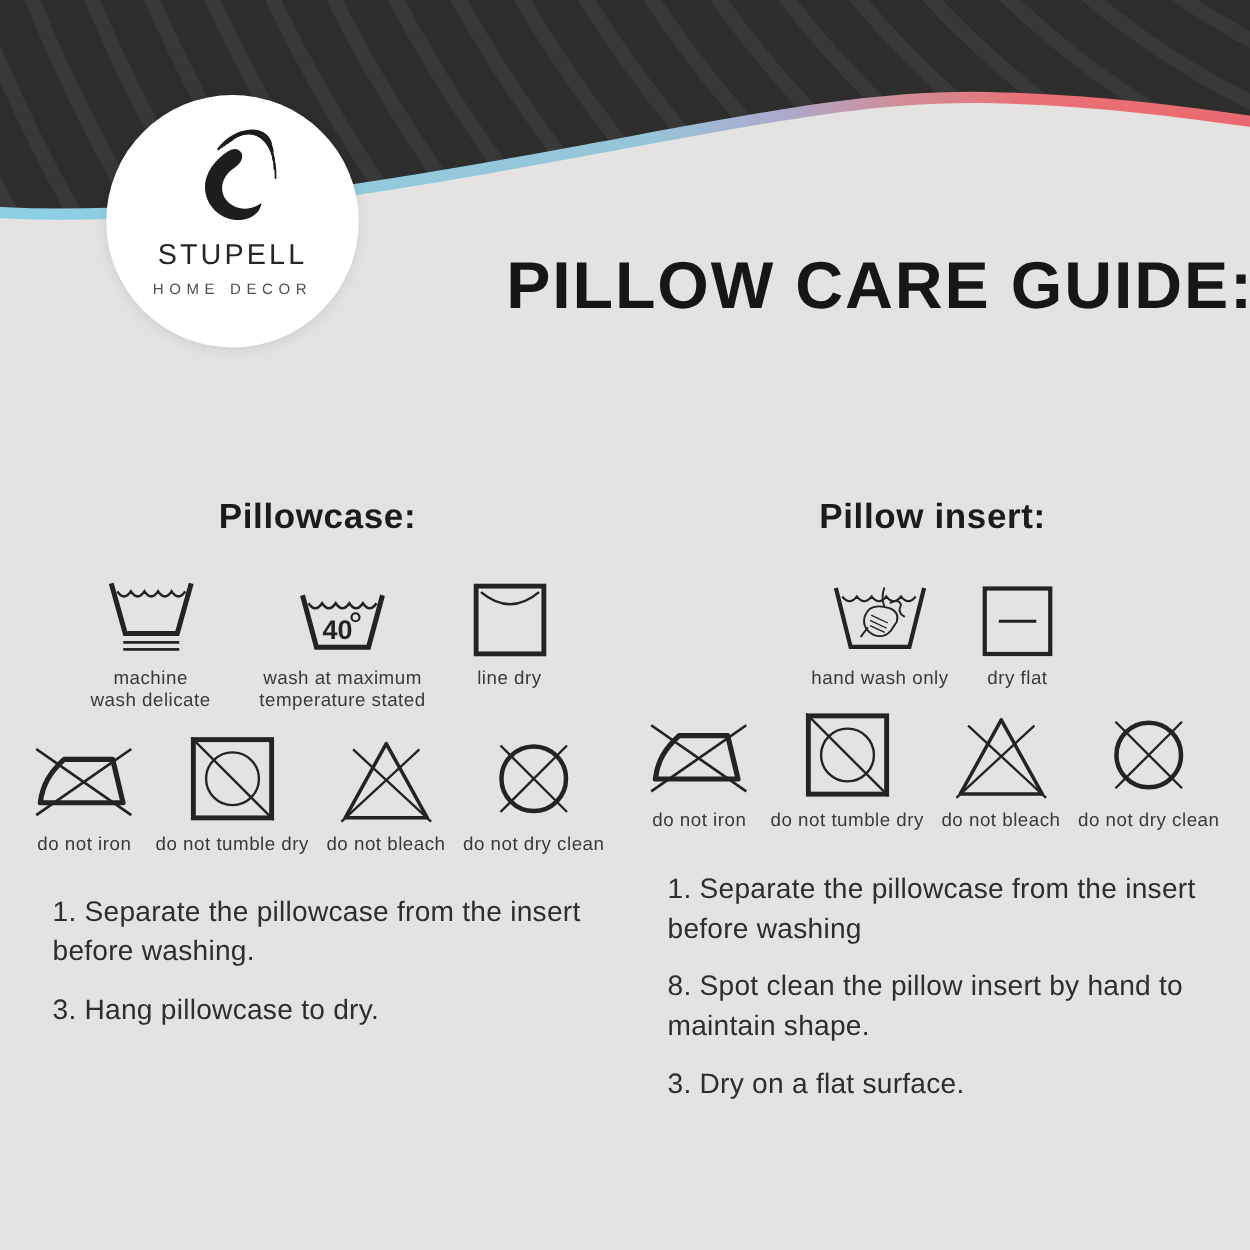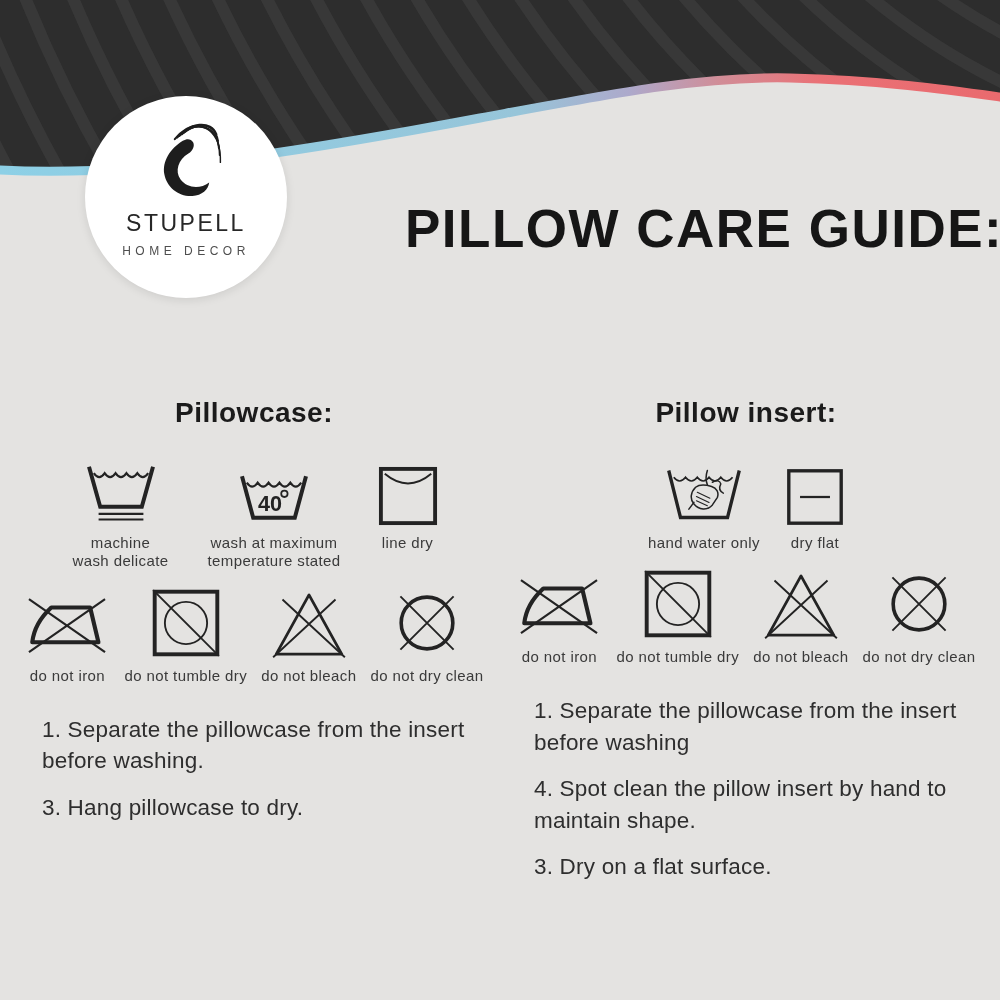--- a/index.html
+++ b/index.html
@@ -4,21 +4,21 @@
 <style>
   html,body{margin:0;padding:0;}
   body{
     width:1000px;height:1000px;position:relative;overflow:hidden;
     background:#e4e3e1;
     font-family:"Liberation Sans","DejaVu Sans",sans-serif;
     color:#232323;
   }
   .header-svg{position:absolute;top:0;left:0;display:block;}
   .logo-circle{
-    position:absolute;left:85px;top:96px;width:202px;height:202px;border-radius:50%;
+    position:absolute;left:85px;top:76px;width:202px;height:202px;border-radius:50%;
     background:#ffffff;box-shadow:0 2px 10px rgba(0,0,0,.10);
     display:flex;flex-direction:column;align-items:center;
   }
   .logo-swirl{margin-top:16px;}
   .logo-name{font-size:23px;letter-spacing:2.5px;font-weight:500;color:#272727;margin-top:2px;}
   .logo-tagline{font-size:12px;letter-spacing:4.5px;color:#4e4e4e;margin-top:7px;text-align:center;}
   .page-title{
     position:absolute;top:198px;left:405px;width:520px;text-align:center;
     font-size:53px;font-weight:700;letter-spacing:1.5px;color:#161616;white-space:nowrap;
   }
@@ -203,21 +203,21 @@
             <path d="M14,18 q7,9 14,0 q7,9 14,0 q7,9 14,0 q7,9 14,0 q7,9 14,0" stroke-width="2"></path>
             <g stroke-width="1.8" stroke-linecap="round" stroke-linejoin="round">
               <path d="M54,10 C52,16 52,22 54,27"></path>
               <path d="M60,24 c5,-3 9,-2 10,2 c-3,6 -1,9 3,11"></path>
               <path d="M40,30 C34,36 33,44 38,50 C44,57 54,58 60,51 L66,42 C68,36 65,31 59,29 C52,27 45,26 40,30 Z"></path>
               <path d="M42,36 l15,7 M41,41 l15,7 M41,46 l13,6" stroke-width="1.3"></path>
               <path d="M38,48 l-6,8"></path>
             </g>
           </svg>
         </div>
-        <div class="icon-label nowrap">hand water only</div>
+        <div class="icon-label nowrap">hand wash only</div>
       </div>
       <div class="icon-cell">
         <div class="icon-box">
           <svg class="care-svg" width="58" height="58" viewBox="0 0 62 62">
             <rect x="3" y="3" width="56" height="56" stroke-width="3.6"></rect>
             <path d="M15,31 H47" stroke-width="2.4"></path>
           </svg>
         </div>
         <div class="icon-label nowrap">dry flat</div>
       </div>
@@ -258,18 +258,18 @@
             <circle cx="46" cy="46" r="33" stroke-width="4.6"></circle>
             <path d="M12,12 L80,80 M80,12 L12,80" stroke-width="2.4"></path>
           </svg>
         </div>
         <div class="icon-label nowrap">do not dry clean</div>
       </div>
     </div>
 
     <div class="steps">
       <p>1. Separate the pillowcase from the insert before washing</p>
-      <p>4. Spot clean the pillow insert by hand to maintain shape.</p>
+      <p>8. Spot clean the pillow insert by hand to maintain shape.</p>
       <p>3. Dry on a flat surface.</p>
     </div>
   </div>
 
 </div>
 
 </body></html>

